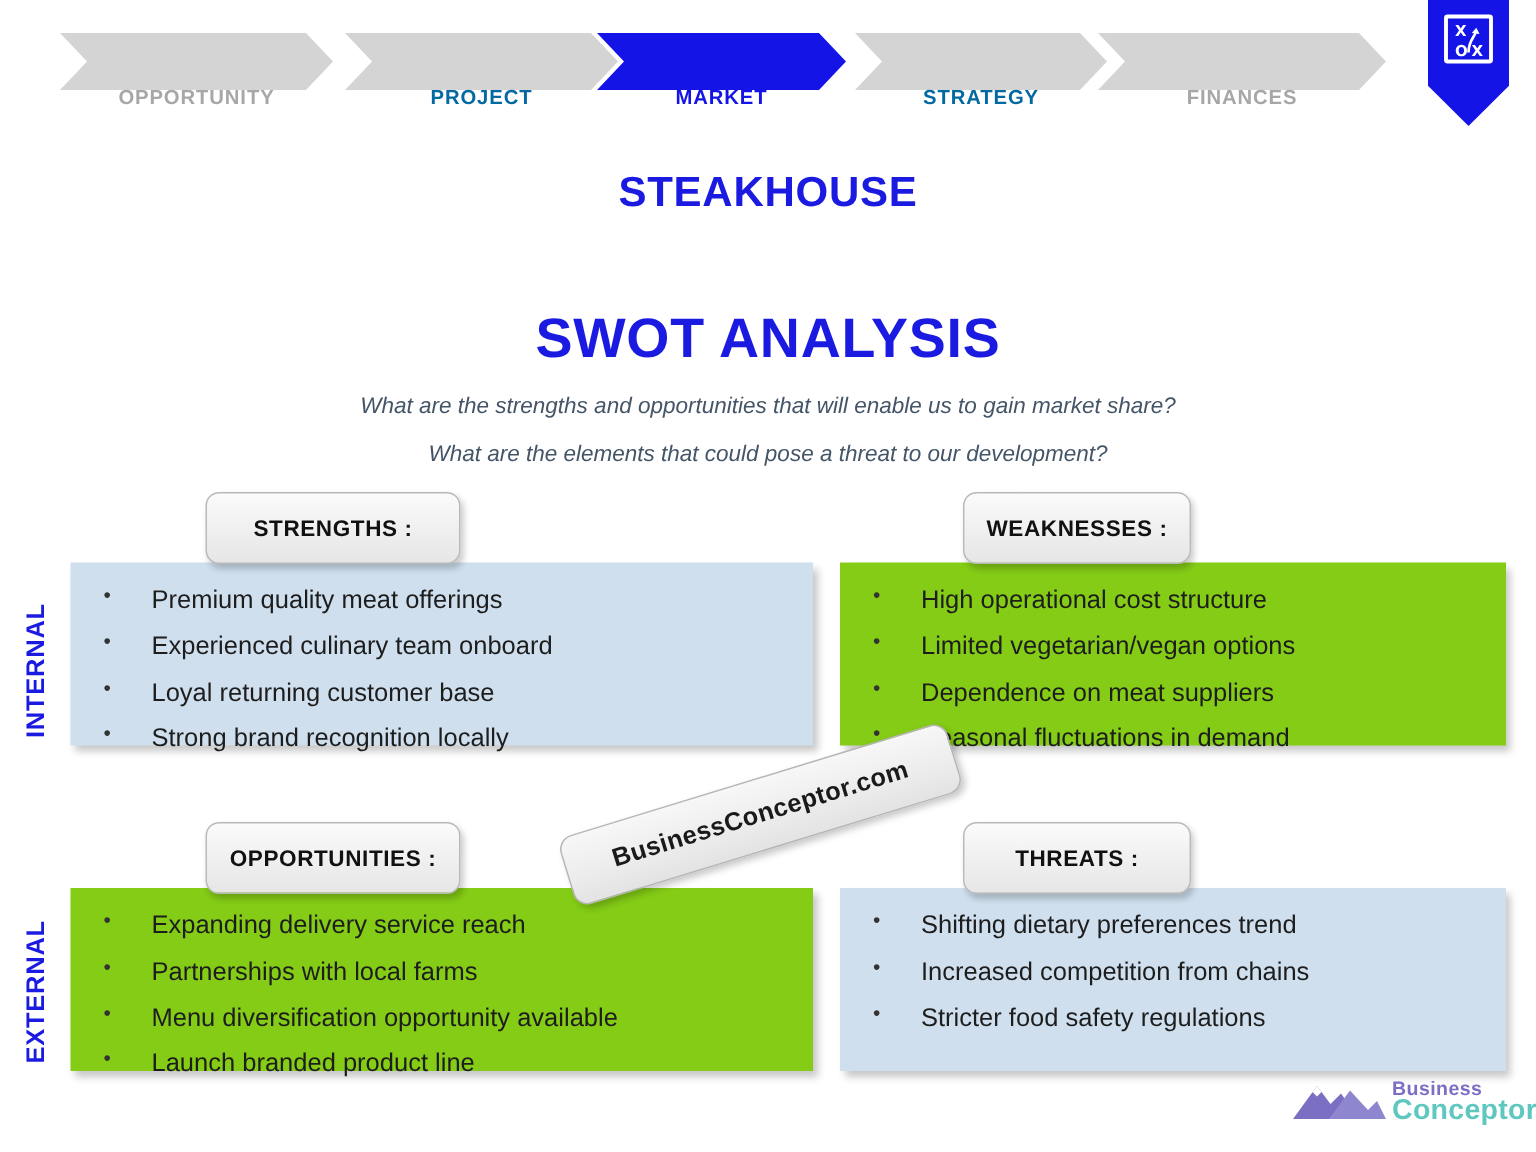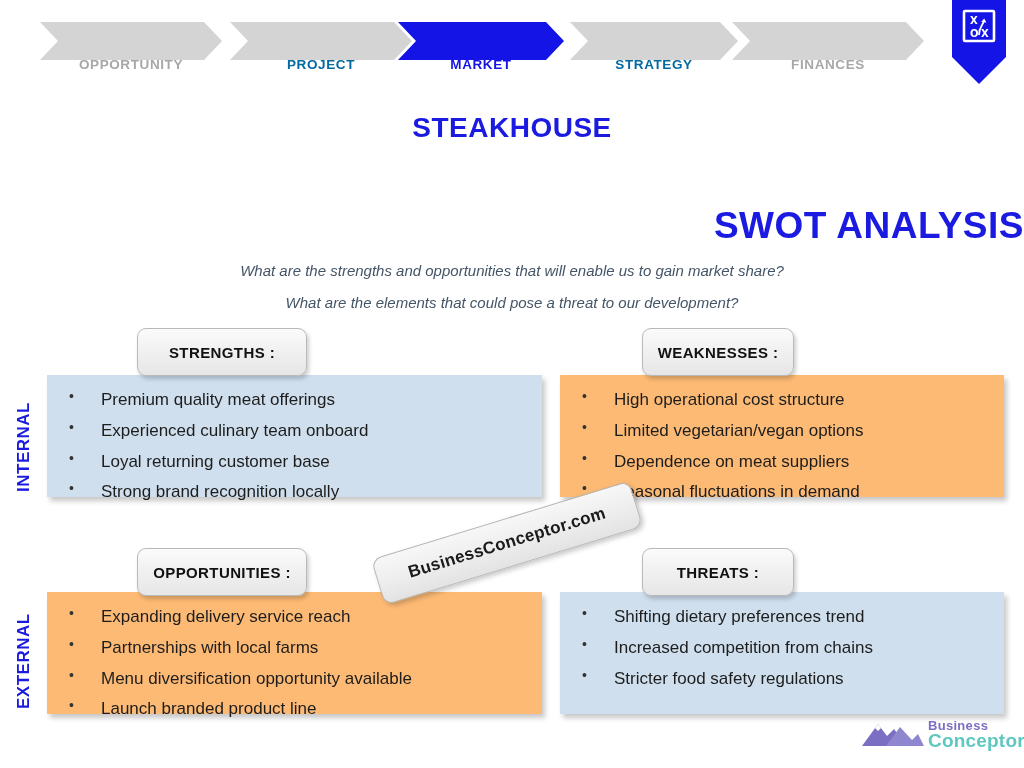--- a/index.html
+++ b/index.html
@@ -45,21 +45,21 @@
 
   
   #company-title {
     position: absolute; left: 0; top: 112px; width: 1024px;
     text-align: center;
     font-size: 28px; font-weight: bold; color: #1a1ae0;
     letter-spacing: .5px;
   }
   #swot-title {
     position: absolute; left: 0; top: 205px; width: 1024px;
-    text-align: right;
+    text-align: center;
     font-size: 37px; font-weight: bold; color: #1a1ae0;
     letter-spacing: .5px;
   }
   .subtitle {
     position: absolute; left: 0; width: 1024px; text-align: center;
     font-size: 15px; font-style: italic; color: #445567;
   }
   #subtitle1 { top: 262px; }
   #subtitle2 { top: 294px; }
 
@@ -75,21 +75,21 @@
   #axis-internal { left: 14px; top: 492px; }
   #axis-external { left: 14px; top: 709px; }
 
   
   .quad { position: absolute; }
   .quad-body {
     position: absolute; left: 0; top: 0;
     box-shadow: 3px 4px 5px rgba(0,0,0,0.22);
   }
   .quad-body.blue { background: #cfdfee; }
-  .quad-body.gray { background: #fdba74; }
+  .quad-body.gray { background: #84cc16; }
   .quad-tab {
     position: absolute;
     background: linear-gradient(to bottom, #fbfbfb 0%, #efefef 55%, #e6e6e6 100%);
     border: 1px solid #b9b9b9;
     border-radius: 9px;
     box-shadow: 2px 3px 4px rgba(0,0,0,0.20);
     display: flex; align-items: center; justify-content: center;
     font-size: 15px; font-weight: bold; color: #111111;
     letter-spacing: .4px;
     z-index: 5;

